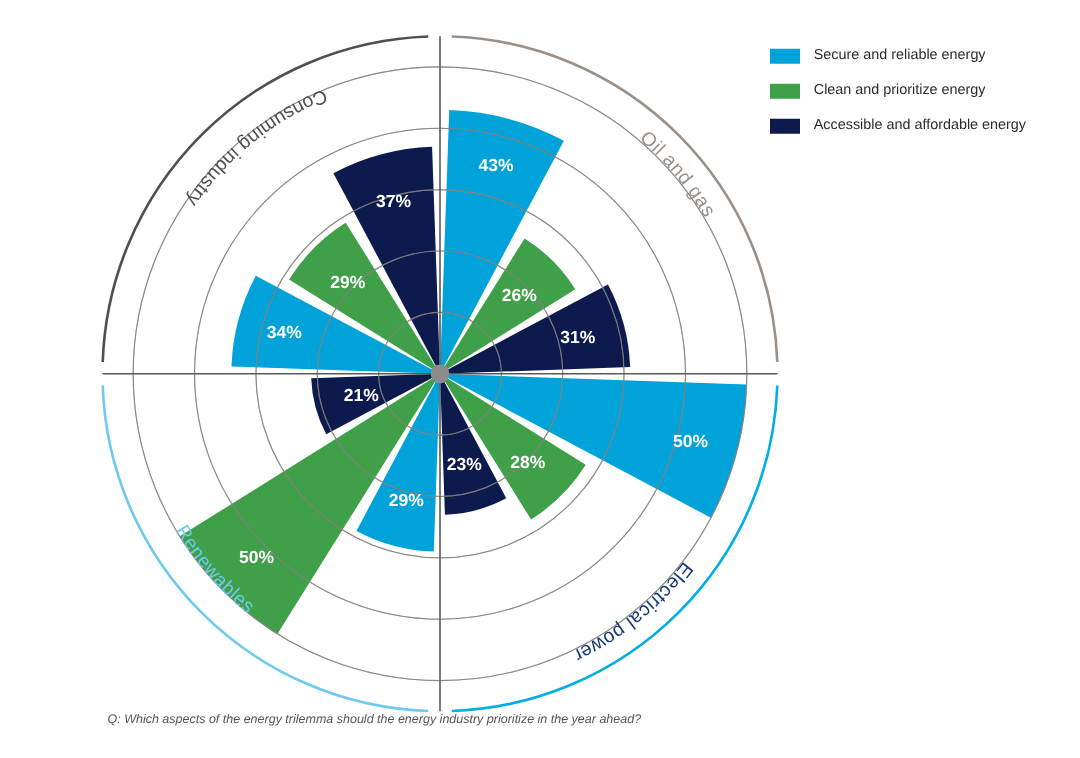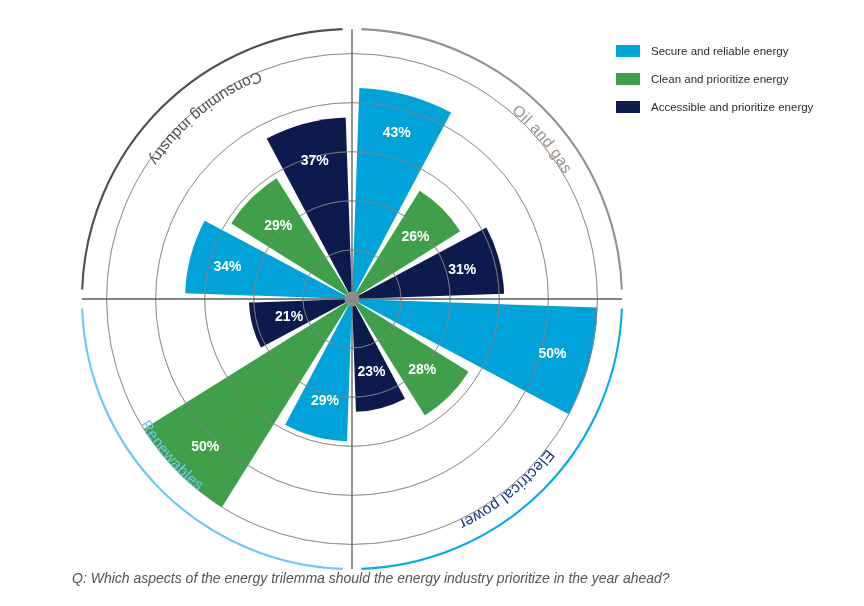--- a/index.html
+++ b/index.html
@@ -25,41 +25,41 @@
     left: 0; top: 0;
   }
   .legend {
     position: absolute;
     left: 616px;
     top: 33px;
     width: 240px;
   }
   .legend-row {
     display: flex;
-    align-items: flex-end;
+    align-items: center;
     height: 24px;
     margin-bottom: 4px;
   }
   .legend-swatch {
     width: 24px;
     height: 12px;
     flex: 0 0 auto;
     margin-right: 11px;
   }
   .legend-label {
     font-size: 11.5px;
     color: #2b2b2b;
     line-height: 1;
     white-space: nowrap;
   }
   .caption {
     position: absolute;
-    left: 72px;
+    left: 86px;
     top: 570px;
-    font-size: 14px;
+    font-size: 10px;
     font-style: italic;
     color: #555555;
     white-space: nowrap;
   }
   .slice-label {
     font-size: 14px;
     font-weight: bold;
     fill: #ffffff;
     text-anchor: middle;
     dominant-baseline: central;
@@ -153,19 +153,19 @@
     <div class="legend-row">
       <span class="legend-swatch" style="background: rgb(0, 163, 217);"></span>
       <span class="legend-label">Secure and reliable energy</span>
     </div>
     <div class="legend-row">
       <span class="legend-swatch" style="background: rgb(63, 160, 73);"></span>
       <span class="legend-label">Clean and prioritize energy</span>
     </div>
     <div class="legend-row">
       <span class="legend-swatch" style="background: rgb(13, 26, 78);"></span>
-      <span class="legend-label">Accessible and prioritize energy</span>
+      <span class="legend-label">Accessible and affordable energy</span>
     </div>
   </div>
 
   <div class="caption">Q: Which aspects of the energy trilemma should the energy industry prioritize in the year ahead?</div>
 
 </div>
 
 </body></html>

